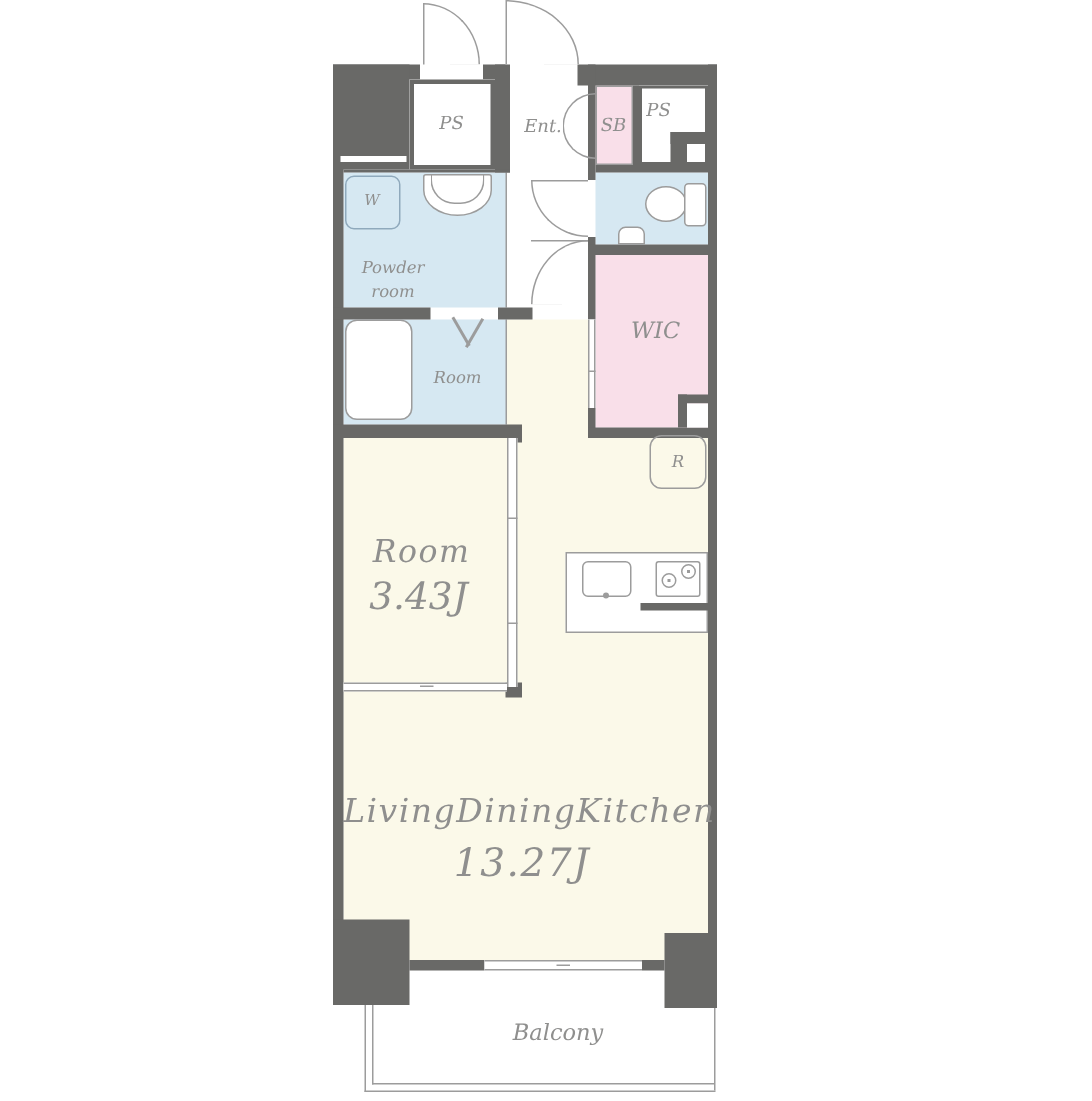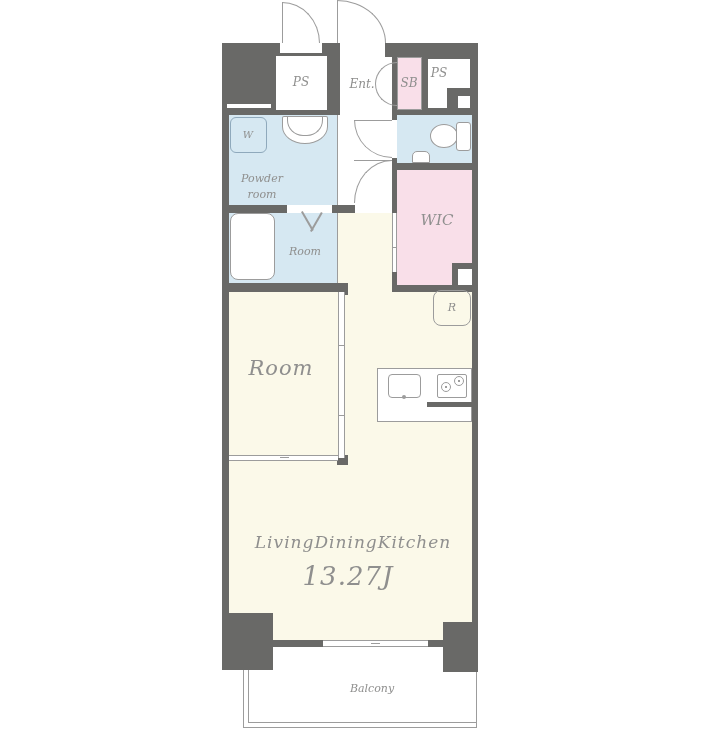--- a/index.html
+++ b/index.html
@@ -4,23 +4,23 @@
 <style>
   html,body{margin:0;padding:0;background:#ffffff;}
   .plan{position:relative;width:728px;height:734px;background:#fff;overflow:hidden;
         font-family:"DejaVu Serif",serif;}
   .fill{position:absolute;}
   .wall{position:absolute;background:var(--wall,#696967);}
   .line{position:absolute;background:var(--line,#9c9c9c);}
   .box{position:absolute;box-sizing:border-box;}
   .lbl{position:absolute;font-style:italic;color:var(--text,#8f8f8e);
        transform:translate(-50%,-50%);white-space:nowrap;line-height:1.45;text-align:center;}
-  .s10{font-size:10px}.s12{font-size:12px}.s11{font-size:11px}.s13{font-size:11px}
+  .s10{font-size:10px}.s12{font-size:12px}.s11{font-size:11px}.s13{font-size:15px}
   .s14{font-size:15px}.s21{font-size:21px;letter-spacing:1px}.s25{font-size:25px}
-  .s22{font-size:17px;letter-spacing:1px}.s26{font-size:26px;letter-spacing:1px}
+  .s22{font-size:22px;letter-spacing:1px}.s26{font-size:26px;letter-spacing:1px}
   .arc{position:absolute;box-sizing:border-box;border:0 solid var(--line,#9c9c9c);background:transparent;}
   .arc-tr{border-top-width:1px;border-right-width:1px;border-top-right-radius:100% 100%;}
   .arc-tl{border-top-width:1px;border-left-width:1px;border-top-left-radius:100% 100%;}
   .arc-bl{border-bottom-width:1px;border-left-width:1px;border-bottom-left-radius:100% 100%;}
   .slider-v{position:absolute;box-sizing:border-box;background:#fff;
             border-left:1px solid var(--line,#9c9c9c);border-right:1px solid var(--line,#9c9c9c);}
   .slider-h{position:absolute;box-sizing:border-box;background:#fff;
             border-top:1px solid var(--line,#9c9c9c);border-bottom:1px solid var(--line,#9c9c9c);}
   .fx{position:absolute;box-sizing:border-box;background:#fff;border:1.5px solid var(--line,#9c9c9c);}
 </style>
@@ -124,17 +124,18 @@
   <div class="lbl s12" style="left:439px;top:74px">PS</div>
   <div class="lbl s10" style="left:248px;top:135px">W</div>
   <div class="lbl s11" style="left:262px;top:187px">
     <span>Powder</span><br>
     <span>room</span>
   </div>
   <div class="lbl s11" style="left:305px;top:252px">Room</div>
   <div class="lbl s14" style="left:437px;top:221px">WIC</div>
   <div class="lbl s11" style="left:452px;top:308px">R</div>
   <div class="lbl s21" style="left:281px;top:368px">Room</div>
+  <div class="lbl s25" style="left:279px;top:398px">3.43J</div>
   <div class="lbl s22" style="left:353px;top:542px">LivingDiningKitchen</div>
   <div class="lbl s26" style="left:348px;top:577px">13.27J</div>
   <div class="lbl s13" style="left:372px;top:689px">Balcony</div>
 
 </div>
 
 </body></html>

